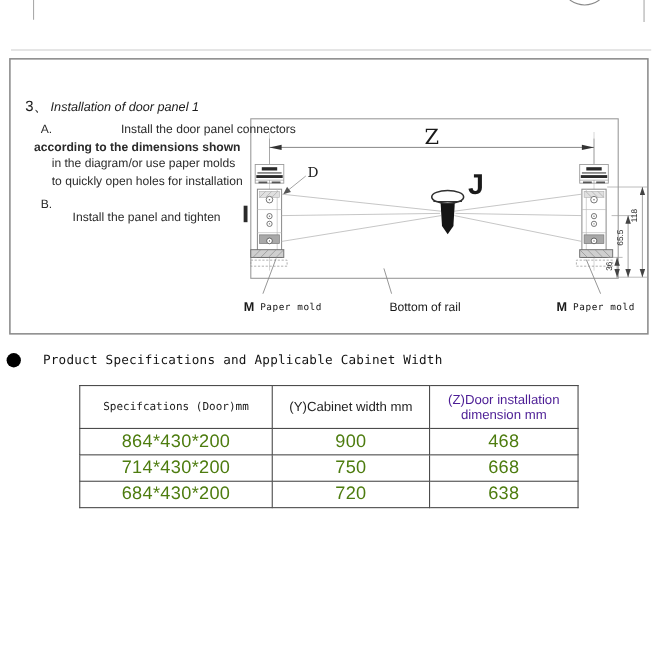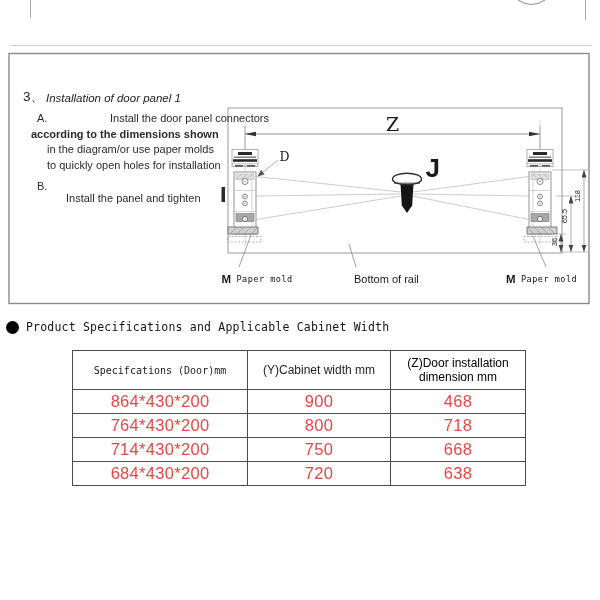--- a/index.html
+++ b/index.html
@@ -10,33 +10,33 @@
   
   .sec-num{font-size:13.5px;font-weight:500;color:#1c1c1c;}
   .sec-title{font-size:11.5px;color:#1c1c1c;font-style:italic;}
   .step-line{font-size:11px;color:#2b2b2b;white-space:nowrap;}
   
   .t-serif{font-family:"DejaVu Serif",serif;fill:#1a1a1a;}
   .t-sans{font-family:"Liberation Sans",sans-serif;fill:#1a1a1a;}
   .t-mono{font-family:"DejaVu Sans Mono",monospace;fill:#111;}
   .t-dim{font-family:"Liberation Sans",sans-serif;font-size:7.5px;fill:#222;}
   
-  .spec-heading{left:6px;top:320px;display:flex;align-items:center;gap:7px;}
+  .spec-heading{left:6px;top:320px;display:flex;align-items:center;gap:20px;}
   .bullet{width:13px;height:13px;border-radius:50%;background:#000;flex:0 0 auto;}
   .heading-text{font-family:"DejaVu Sans Mono",monospace;font-size:11.5px;color:#141414;
                 white-space:nowrap;letter-spacing:0.2px;}
   
   .spec-table{left:72px;top:350px;border-collapse:collapse;table-layout:fixed;}
   .spec-table th,.spec-table td{border:1px solid #4c4c4c;text-align:center;
       vertical-align:middle;padding:0;background:#fff;}
   .spec-table th{height:38px;font-weight:400;}
-  .spec-table td{height:23px;font-size:16.5px;color:#ef4444;letter-spacing:0.3px;}
+  .spec-table td{height:23px;font-size:16.5px;color:#4d7c0f;letter-spacing:0.3px;}
   .th-c1{width:174px;font-family:"DejaVu Sans Mono",monospace;font-size:10px;color:#1a1a1a;}
   .th-c2{width:142px;font-size:12px;color:#1f1f1f;}
-  .th-c3{width:134px;font-size:12px;color:#000000;line-height:1.2;}
+  .th-c3{width:134px;font-size:12px;color:#4c1d95;line-height:1.2;}
 </style>
 </head>
 <body>
 
 <div class="page">
 
   <svg width="600" height="312" viewBox="0 0 600 312">
     <defs>
       <marker id="da" markerUnits="userSpaceOnUse" markerWidth="9" markerHeight="6" refX="7.5" refY="2.5" orient="auto-start-reverse">
         <path d="M0,0 L7.5,2.5 L0,5 z" fill="#444"></path>
@@ -174,25 +174,20 @@
         </th>
       </tr>
     </thead>
     <tbody>
       <tr>
         <td>864*430*200</td>
         <td>900</td>
         <td>468</td>
       </tr>
       <tr>
-        <td>764*430*200</td>
-        <td>800</td>
-        <td>718</td>
-      </tr>
-      <tr>
         <td>714*430*200</td>
         <td>750</td>
         <td>668</td>
       </tr>
       <tr>
         <td>684*430*200</td>
         <td>720</td>
         <td>638</td>
       </tr>
     </tbody>

